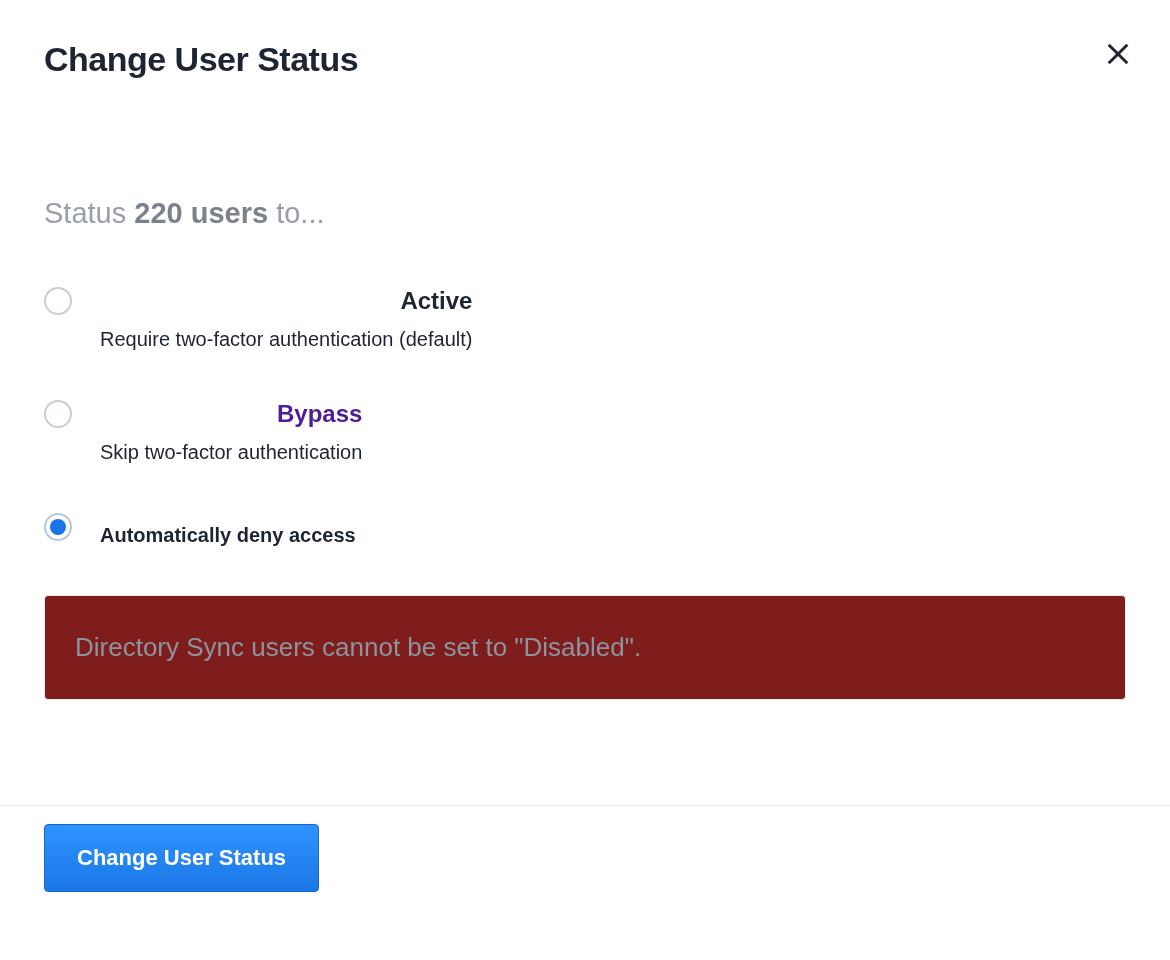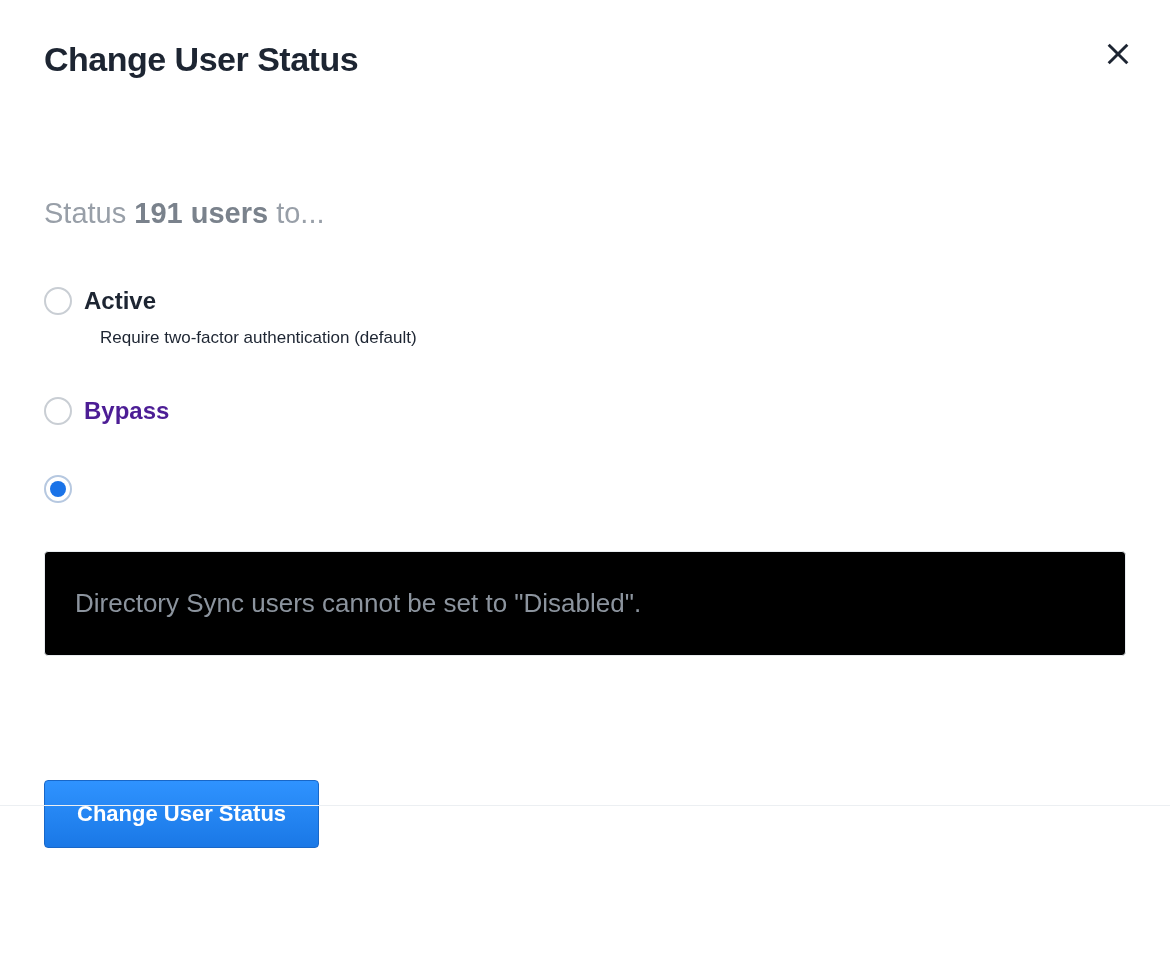--- a/index.html
+++ b/index.html
@@ -51,20 +51,21 @@
       color: #7a828c;
     }
     .options {
       margin-top: 56px;
     }
     .option-row {
       display: flex;
       align-items: flex-start;
       margin-bottom: 48px;
       cursor: pointer;
+      text-align: right;
     }
     .radio-outer {
       width: 28px;
       height: 28px;
       border: 2px solid #c9ced4;
       border-radius: 50%;
       flex-shrink: 0;
       margin-right: 12px;
       margin-top: 1px;
       display: flex;
@@ -92,31 +93,31 @@
     .option-label {
       font-size: 24px;
       font-weight: 700;
       color: #1d2532;
       line-height: 30px;
     }
     .option-label.warn {
       color: #4c1d95;
     }
     .option-desc {
-      font-size: 17px;
+      font-size: 20px;
       color: #1d2532;
       margin-top: 12px;
       margin-left: 16px;
       font-weight: 400;
     }
     .option-desc.bold {
       font-weight: 700;
     }
     .info-banner {
-      background: #000000;
+      background: #7f1d1d;
       border: 1px solid #e8ecef;
       border-radius: 4px;
       padding: 36px 30px;
       font-size: 26px;
       color: #8c949e;
       margin-top: 10px;
       margin-bottom: 60px;
     }
     .footer-divider {
       border-top: 1px solid #eceff2;
@@ -147,49 +148,51 @@
     <h1 class="modal-title">Change User Status</h1>
     <div class="close-btn">
       <svg viewBox="0 0 24 24" fill="none">
         <line x1="4" y1="4" x2="20" y2="20"></line>
         <line x1="20" y1="4" x2="4" y2="20"></line>
       </svg>
     </div>
   </div>
 
   <div class="change-line">
-    <span>Status </span><span class="bold">191 users</span><span> to...</span>
+    <span>Status </span><span class="bold">220 users</span><span> to...</span>
   </div>
 
   <div class="options">
 
     <label class="option-row">
       <span class="radio-outer">
         
       </span>
       <span class="option-text">
         <span class="option-label">Active</span>
         <span class="option-desc">Require two-factor authentication (default)</span>
       </span>
     </label>
 
     <label class="option-row">
       <span class="radio-outer">
         
       </span>
       <span class="option-text">
         <span class="option-label warn">Bypass</span>
+        <span class="option-desc">Skip two-factor authentication</span>
       </span>
     </label>
 
     <label class="option-row">
       <span class="radio-outer selected">
         <span class="radio-inner"></span>
       </span>
       <span class="option-text">
+        <span class="option-desc bold">Automatically deny access</span>
       </span>
     </label>
 
   </div>
 
   <div class="info-banner">Directory Sync users cannot be set to "Disabled".</div>
 
 </div>
 
 <div class="footer-divider"></div>

